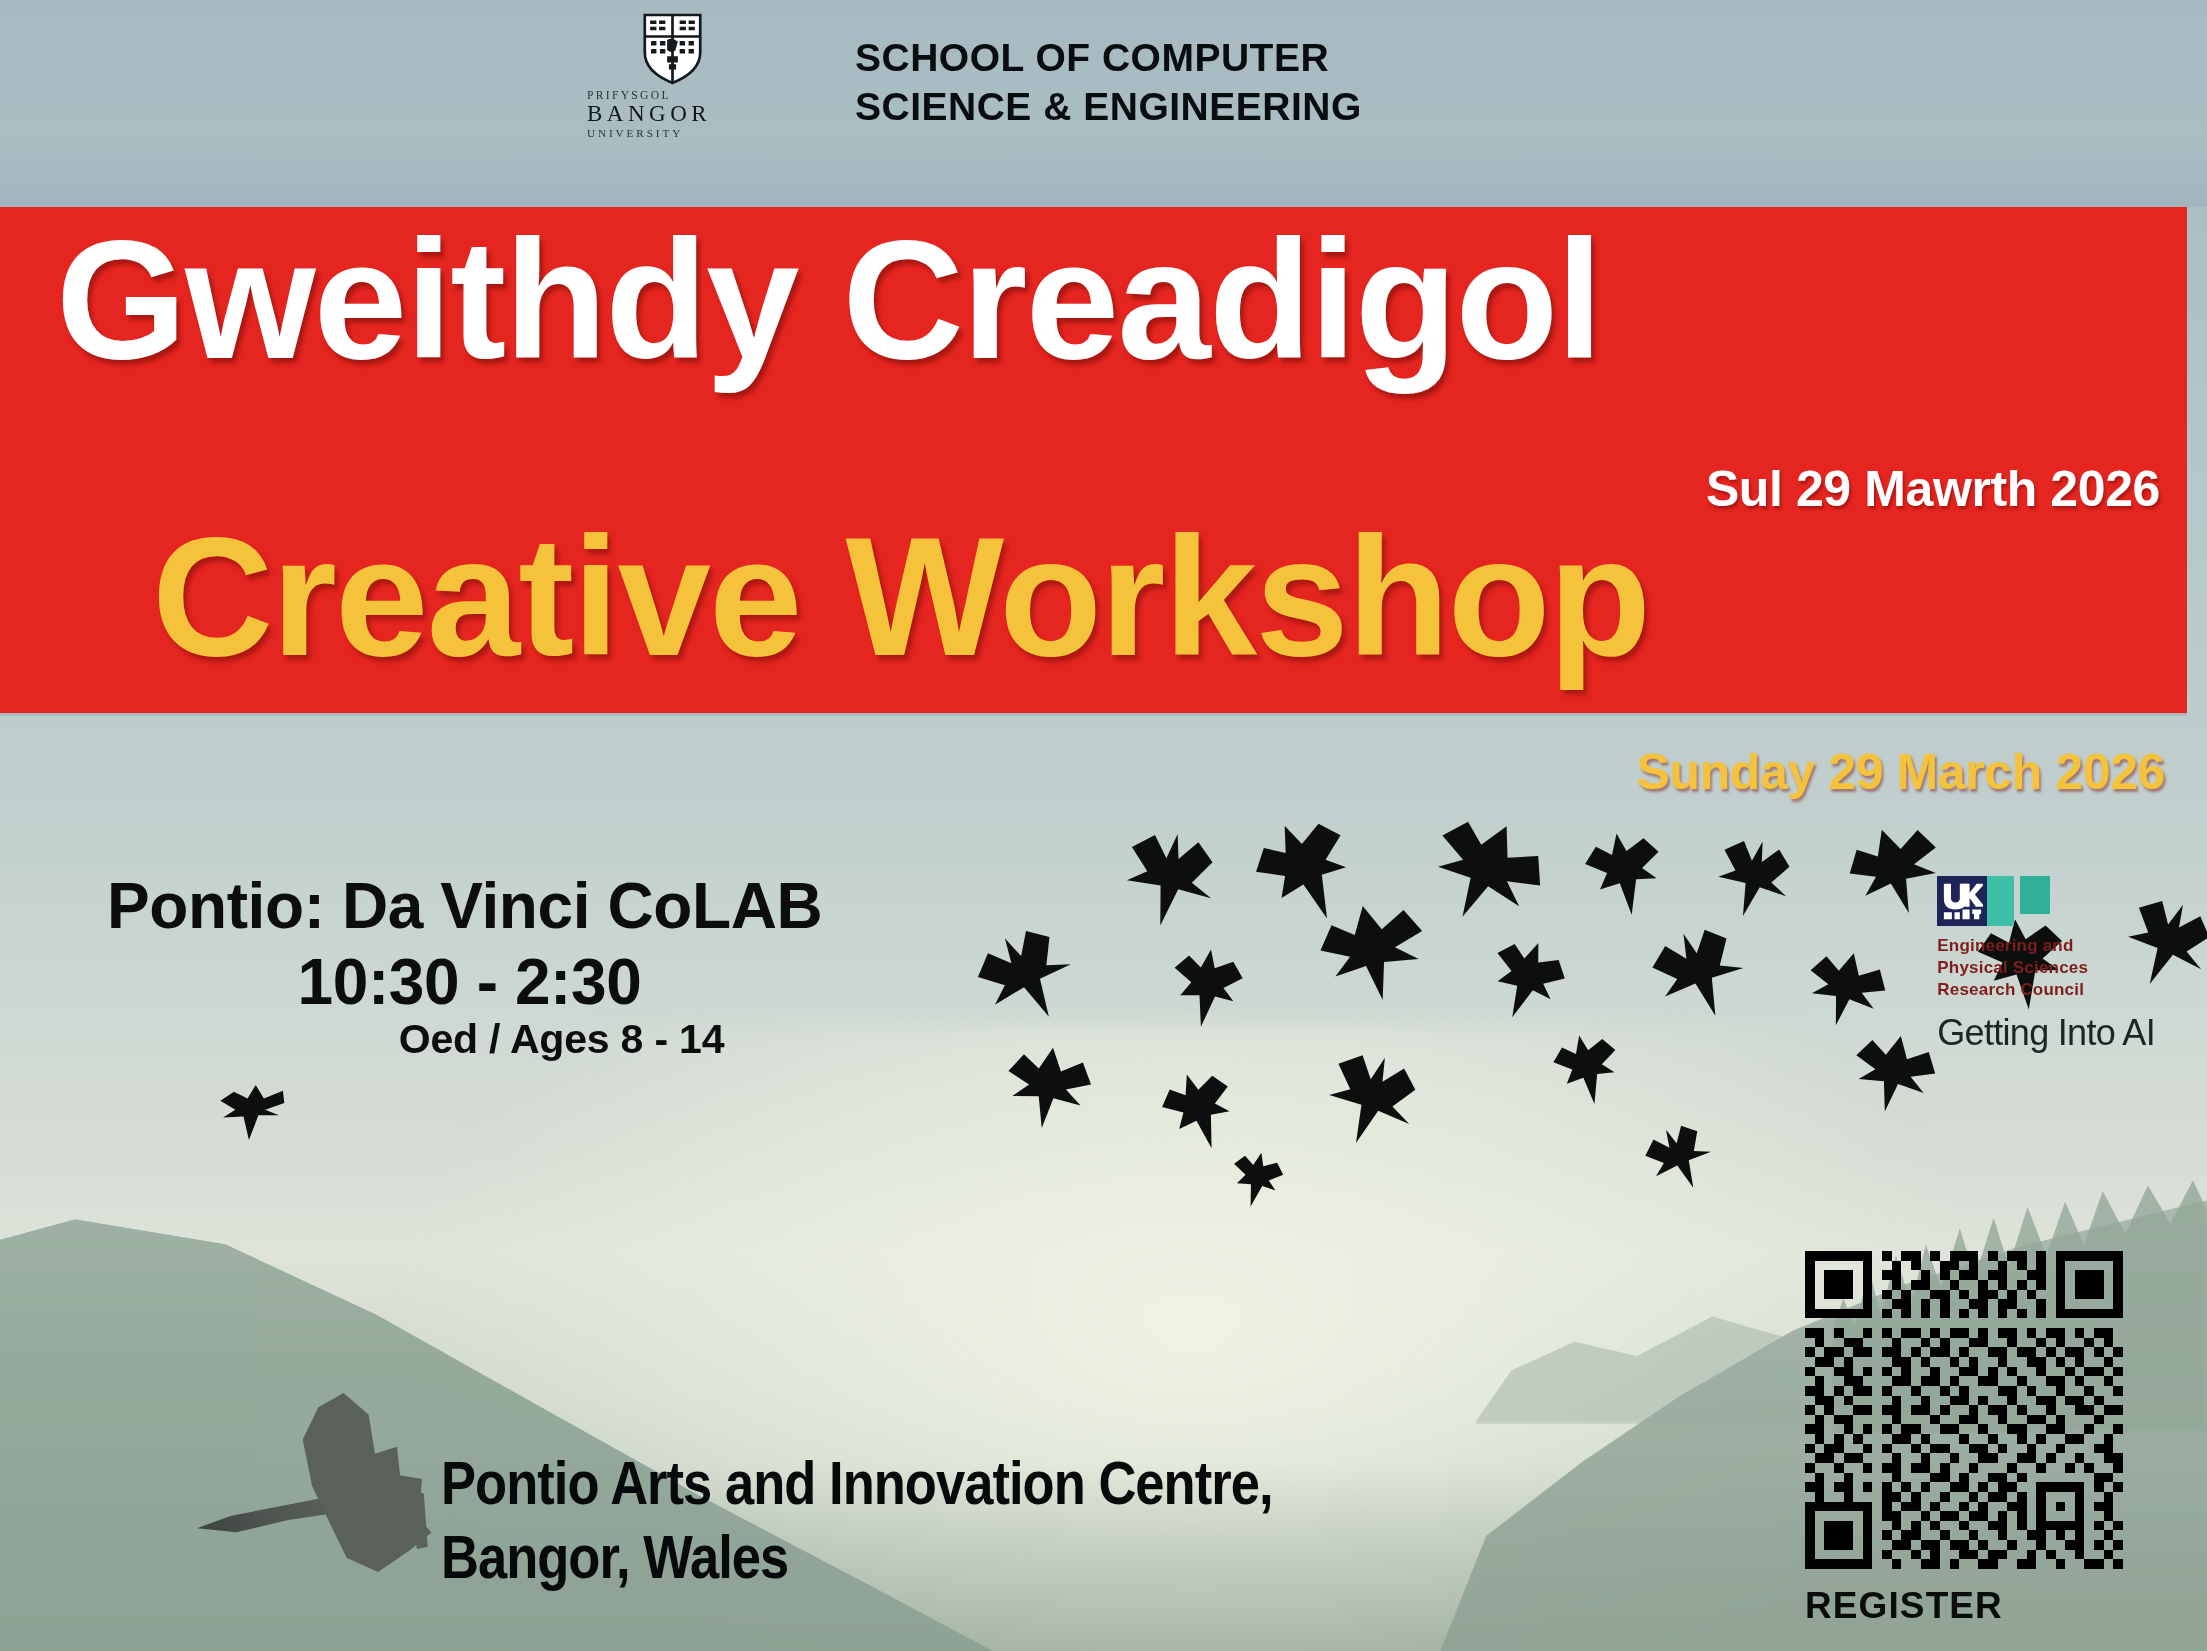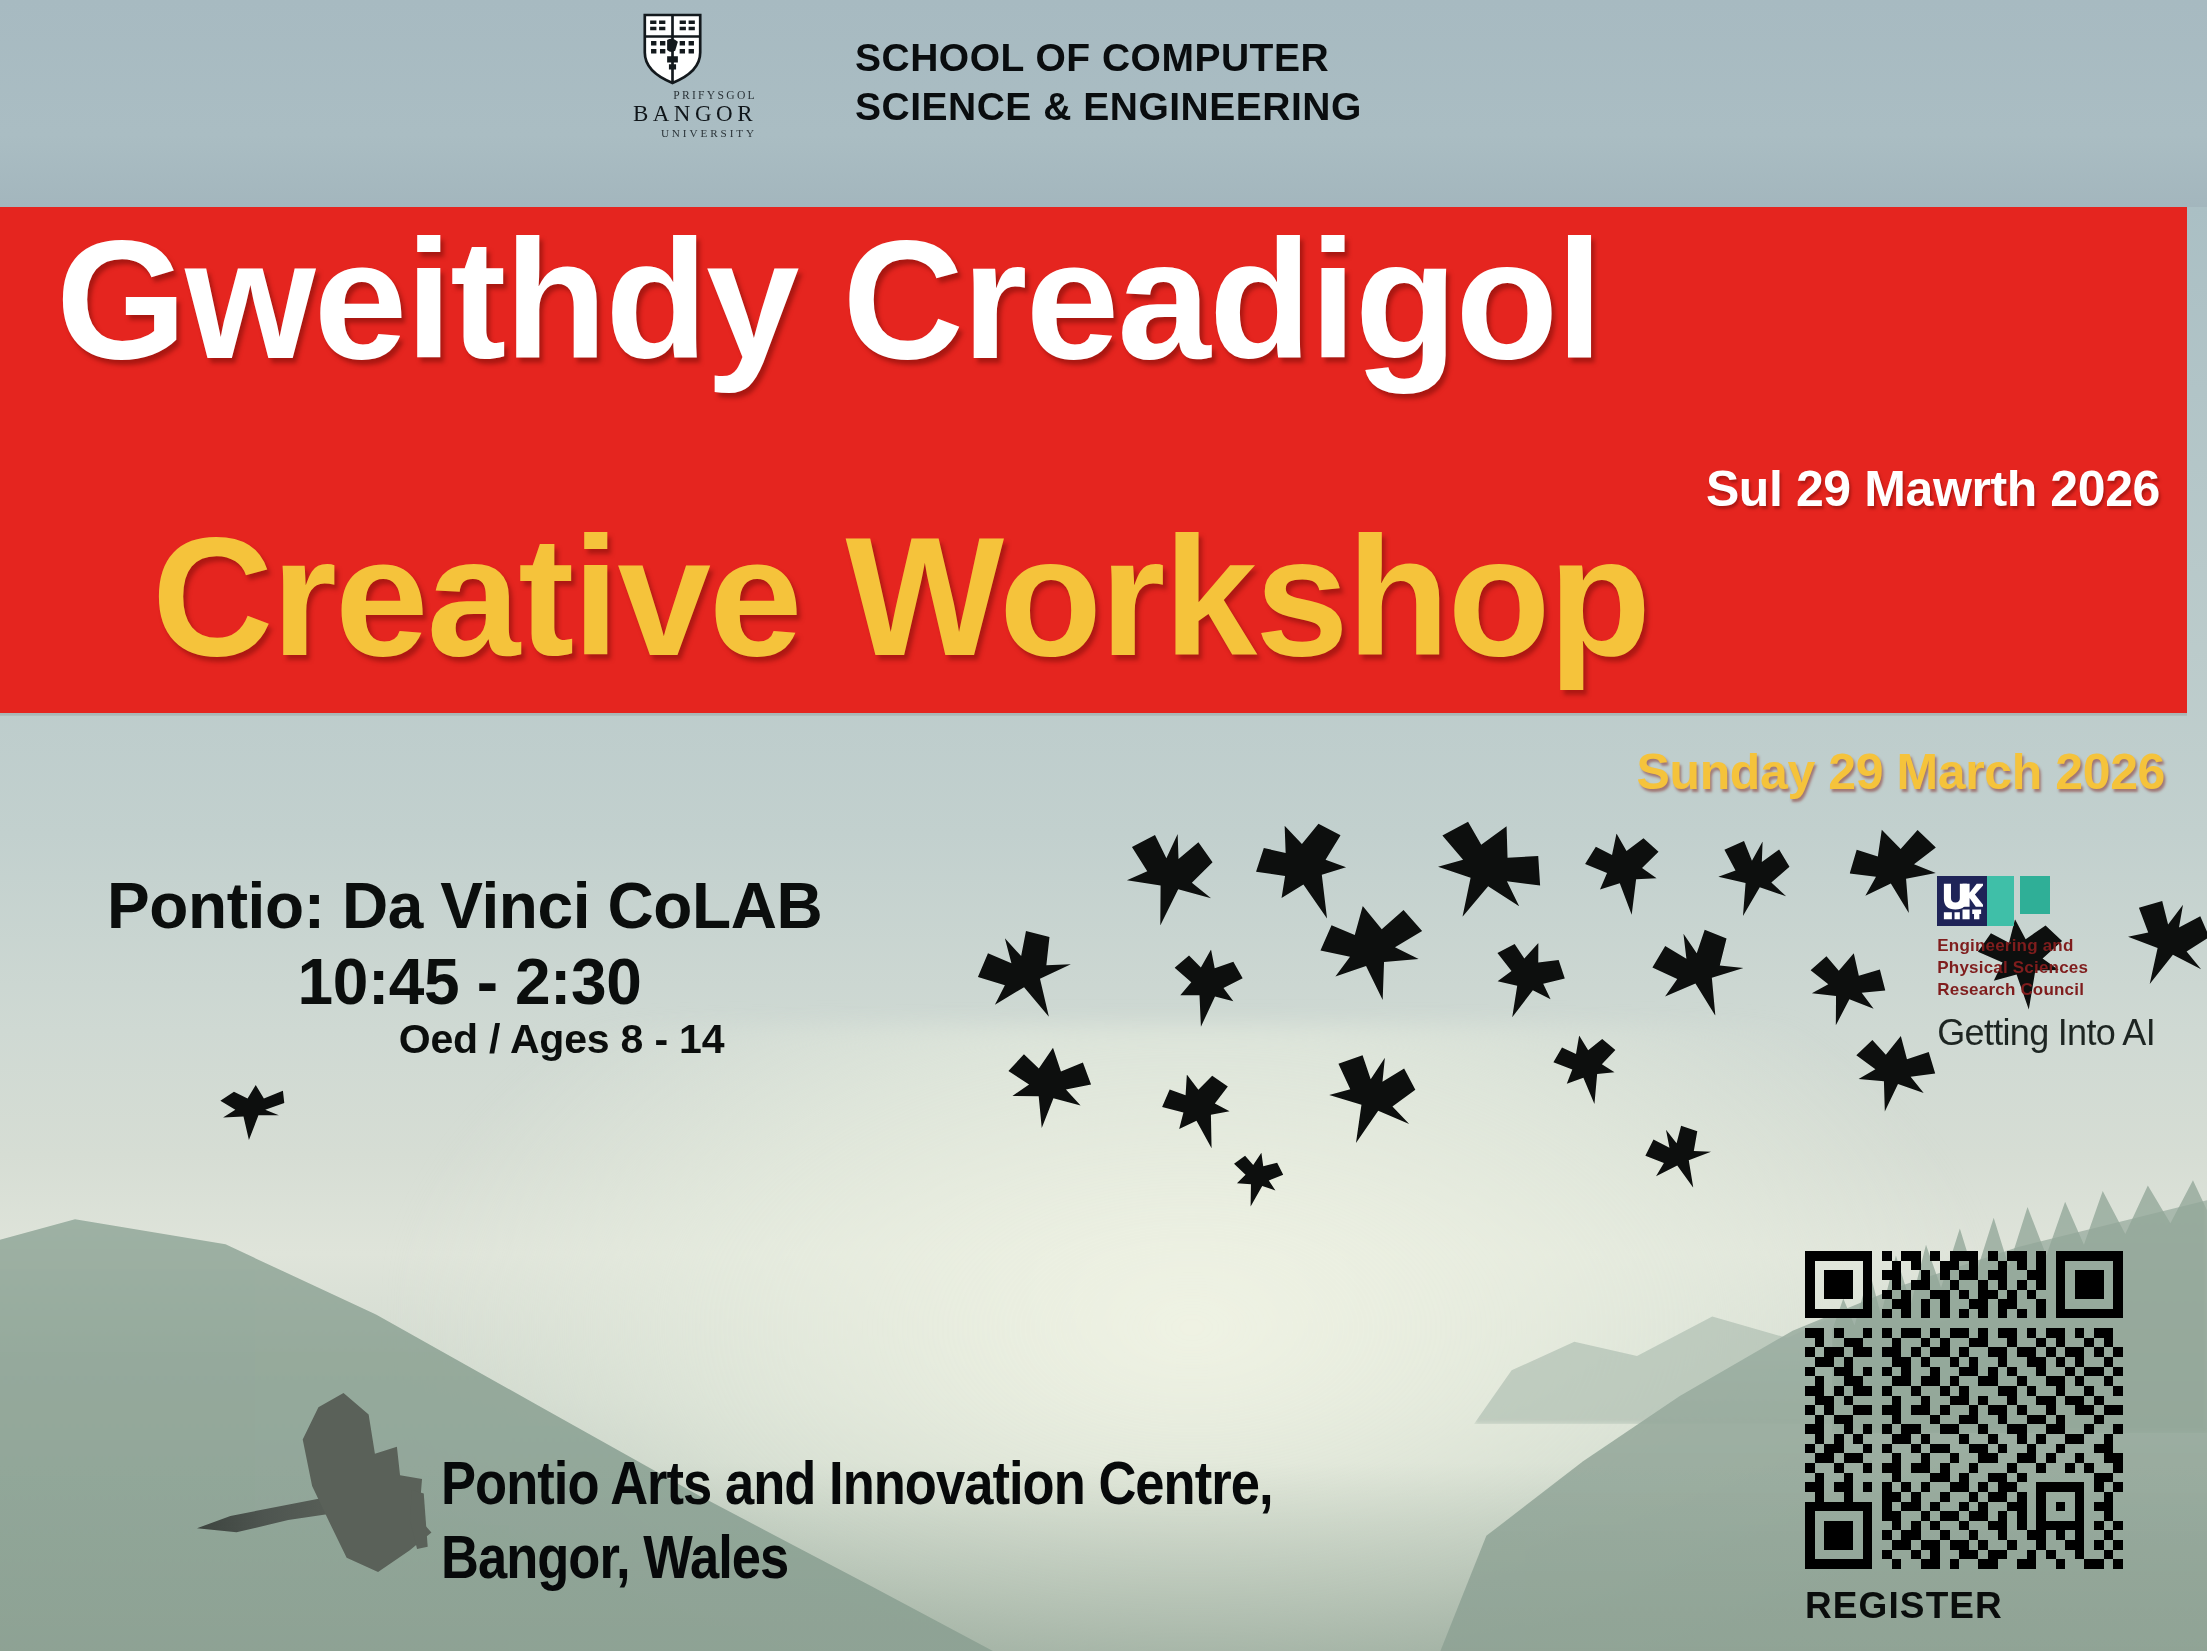--- a/index.html
+++ b/index.html
@@ -153,21 +153,21 @@
     left: 0; top: 0;
     width: 100%; height: 207px;
     background: linear-gradient(to bottom, #a7bac1 0%, #aabdc3 65%, #a3b6bd 100%);
     display: flex;
     align-items: center;
   }
   .uni-logo {
     position: absolute;
     left: 587px; top: 12.5px;
     width: 170px;
-    text-align: right;
+    text-align: left;
     color: #14181c;
   }
   .crest {
     width: 59px; height: 72px;
     margin: 0 auto 5.4px auto;
     position: relative;
   }
   .crest svg { display: block; }
   .uni-pri {
     font-size: 11.6px;
@@ -448,21 +448,21 @@
 
   <div class="banner">
     <div class="title-cy">Gweithdy Creadigol</div>
     <div class="date-cy">Sul 29 Mawrth 2026</div>
     <div class="title-en">Creative Workshop</div>
     <div class="date-en">Sunday 29 March 2026</div>
   </div>
 
   <div class="venue">
     <div class="venue-line1">Pontio: Da Vinci CoLAB</div>
-    <div class="venue-line2">10:45 - 2:30</div>
+    <div class="venue-line2">10:30 - 2:30</div>
     <div class="venue-line3">Oed / Ages 8 - 14</div>
     <div class="venue-bird"></div>
   </div>
 
   <div class="ukri">
     <div class="ukri-marks">
       <div class="ukri-box">
         <svg width="41" height="39" viewBox="0 0 46 44" aria-hidden="true">
           <g fill="#ffffff">
             <path d="M2 2 h8 v16 q0 5 5 5 t5 -5 V2 h8 v17 q0 12 -13 12 T2 19 Z"></path>

